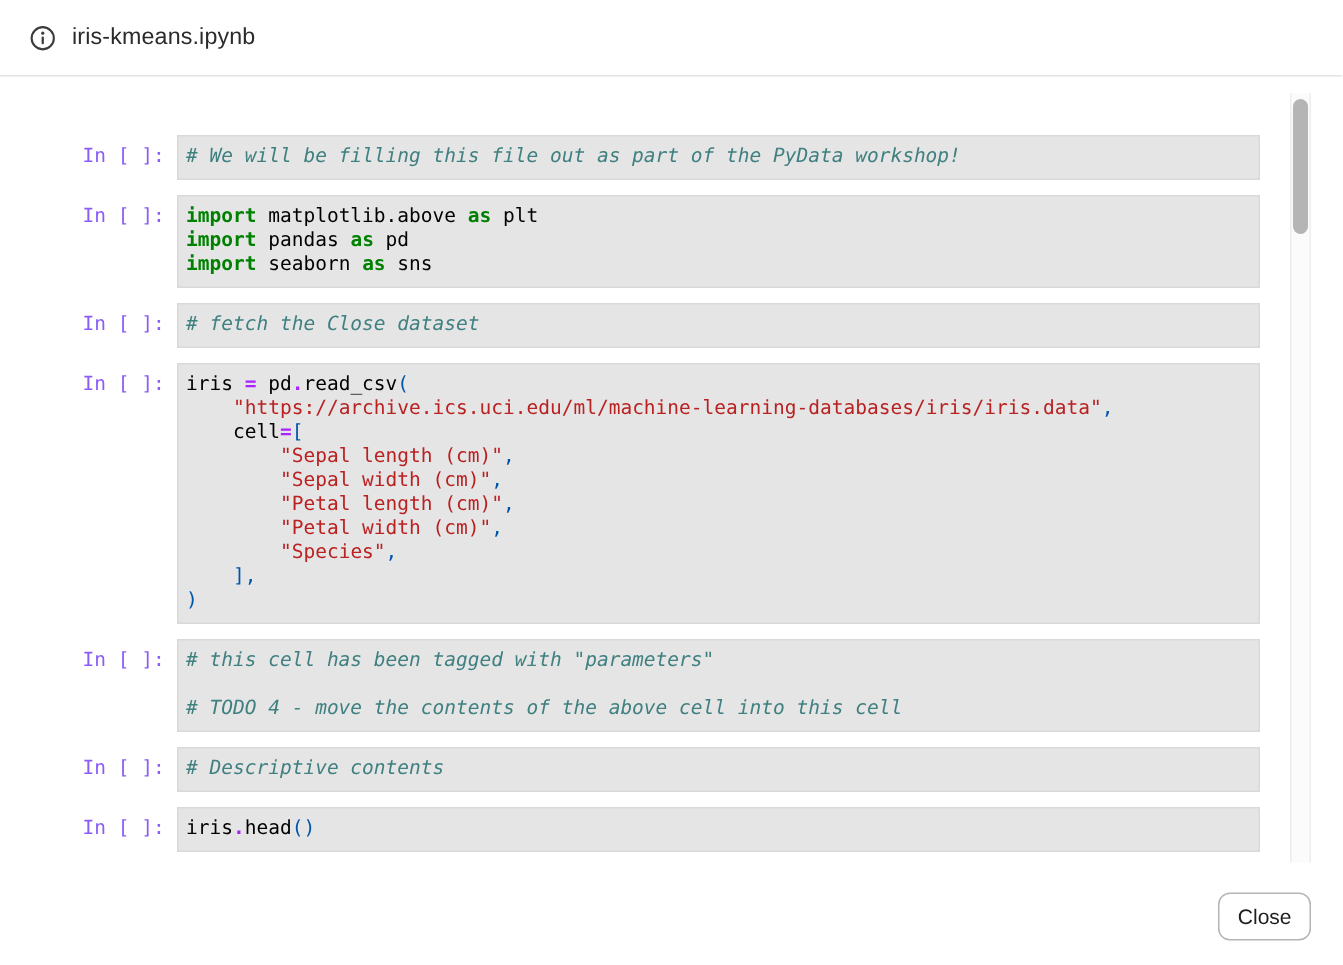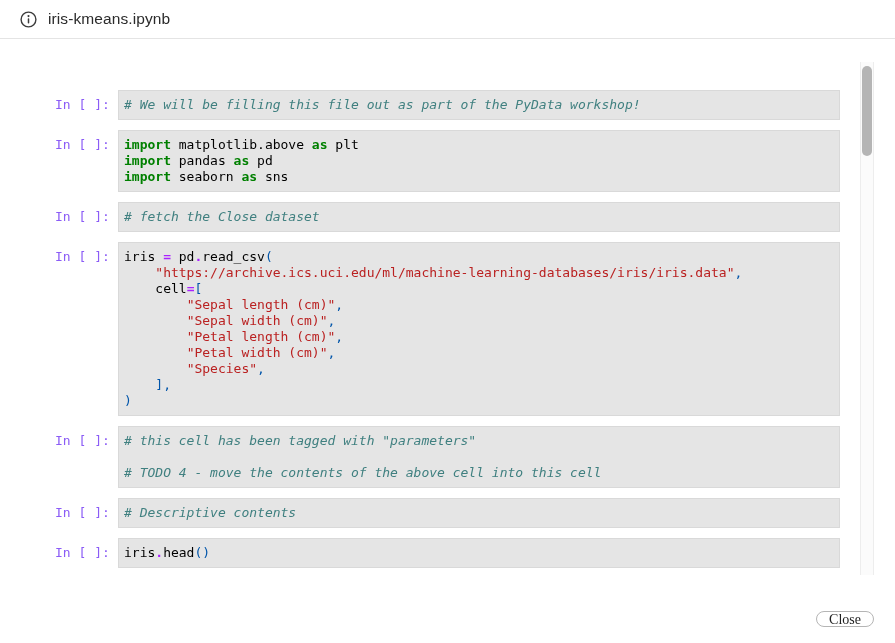--- a/index.html
+++ b/index.html
@@ -6,21 +6,21 @@
   html, body {
     width: 895px; height: 643px;
     background: #ffffff;
     font-family: "Liberation Sans", sans-serif;
     overflow: hidden;
     position: relative;
   }
   
   .dialog-header {
     position: absolute; top: 0; left: 0; right: 0;
-    height: 39px;
+    height: 51px;
     display: flex; align-items: center;
     padding-left: 20px;
     border-bottom: 1px solid #e4e4e4;
     background: #ffffff;
   }
   .info-icon { width: 17px; height: 17px; margin-right: 11px; flex: 0 0 auto; }
   .dialog-title {
     font-size: 15.5px; color: #2b2b2b; font-weight: 500;
     letter-spacing: 0.1px;
   }
@@ -73,26 +73,26 @@
   }
   .scrollbar-thumb {
     width: 10px; height: 90px;
     margin: 4px auto 0 auto;
     background: #b5b5b5;
     border-radius: 6px;
   }
   
   .close-button {
     position: absolute; right: 21px; bottom: 16px;
-    min-width: 57px; height: 16px;
+    min-width: 57px; height: 32px;
     padding: 0 12px;
     background: #ffffff;
     border: 1px solid #b5b5b5;
     border-radius: 8px;
-    font-family: Liberation Serif, serif;
+    font-family: Liberation Sans, sans-serif;
     font-size: 14px; color: #1f1f1f;
     cursor: pointer;
   }
 </style>
 </head>
 <body>
 
 <div class="dialog-header">
   <svg class="info-icon" viewBox="0 0 17 17">
     <circle cx="8.5" cy="8.5" r="7.4" fill="none" stroke="#3c3c3c" stroke-width="1.4"></circle>

